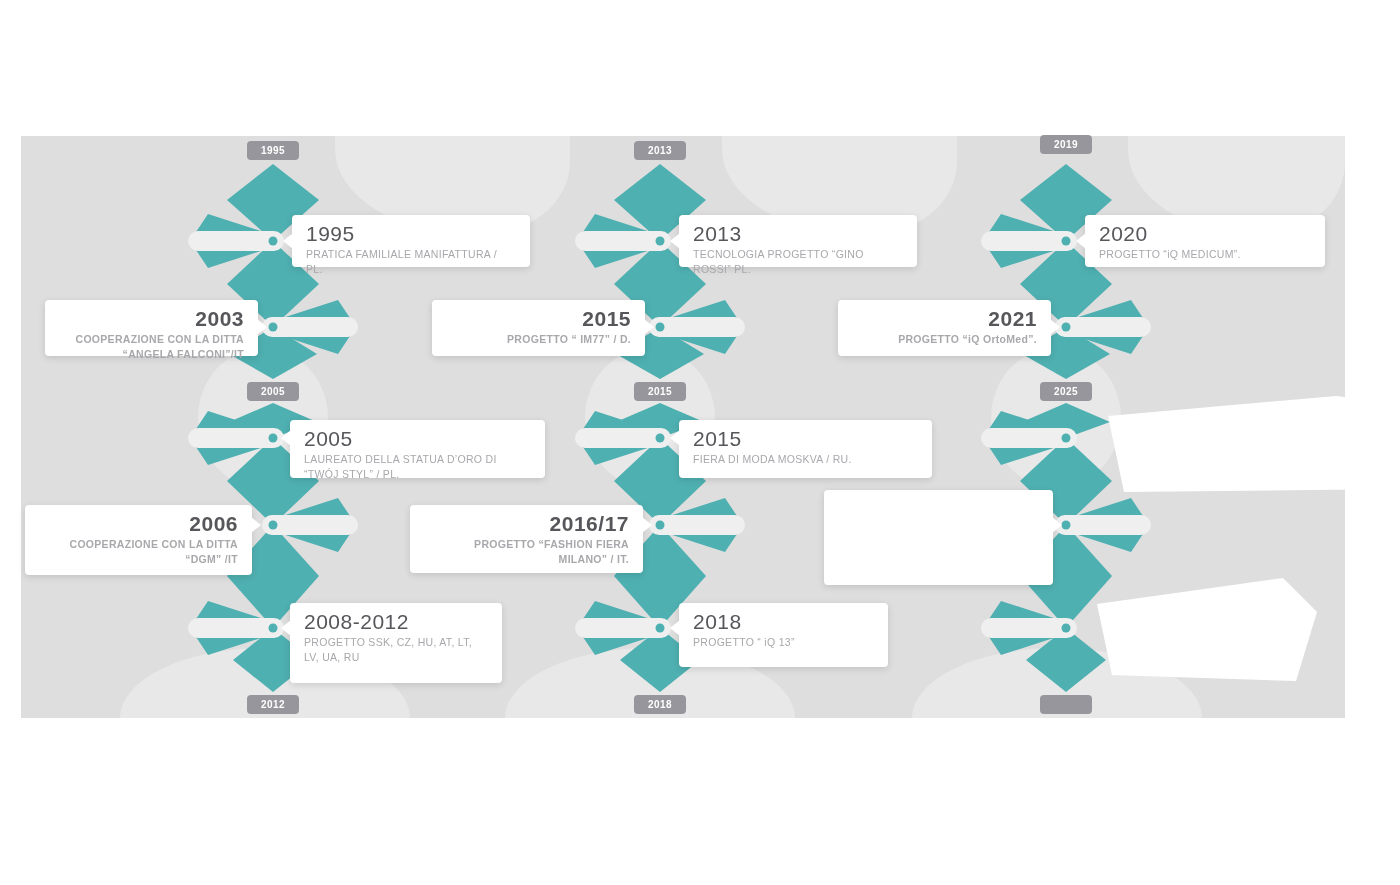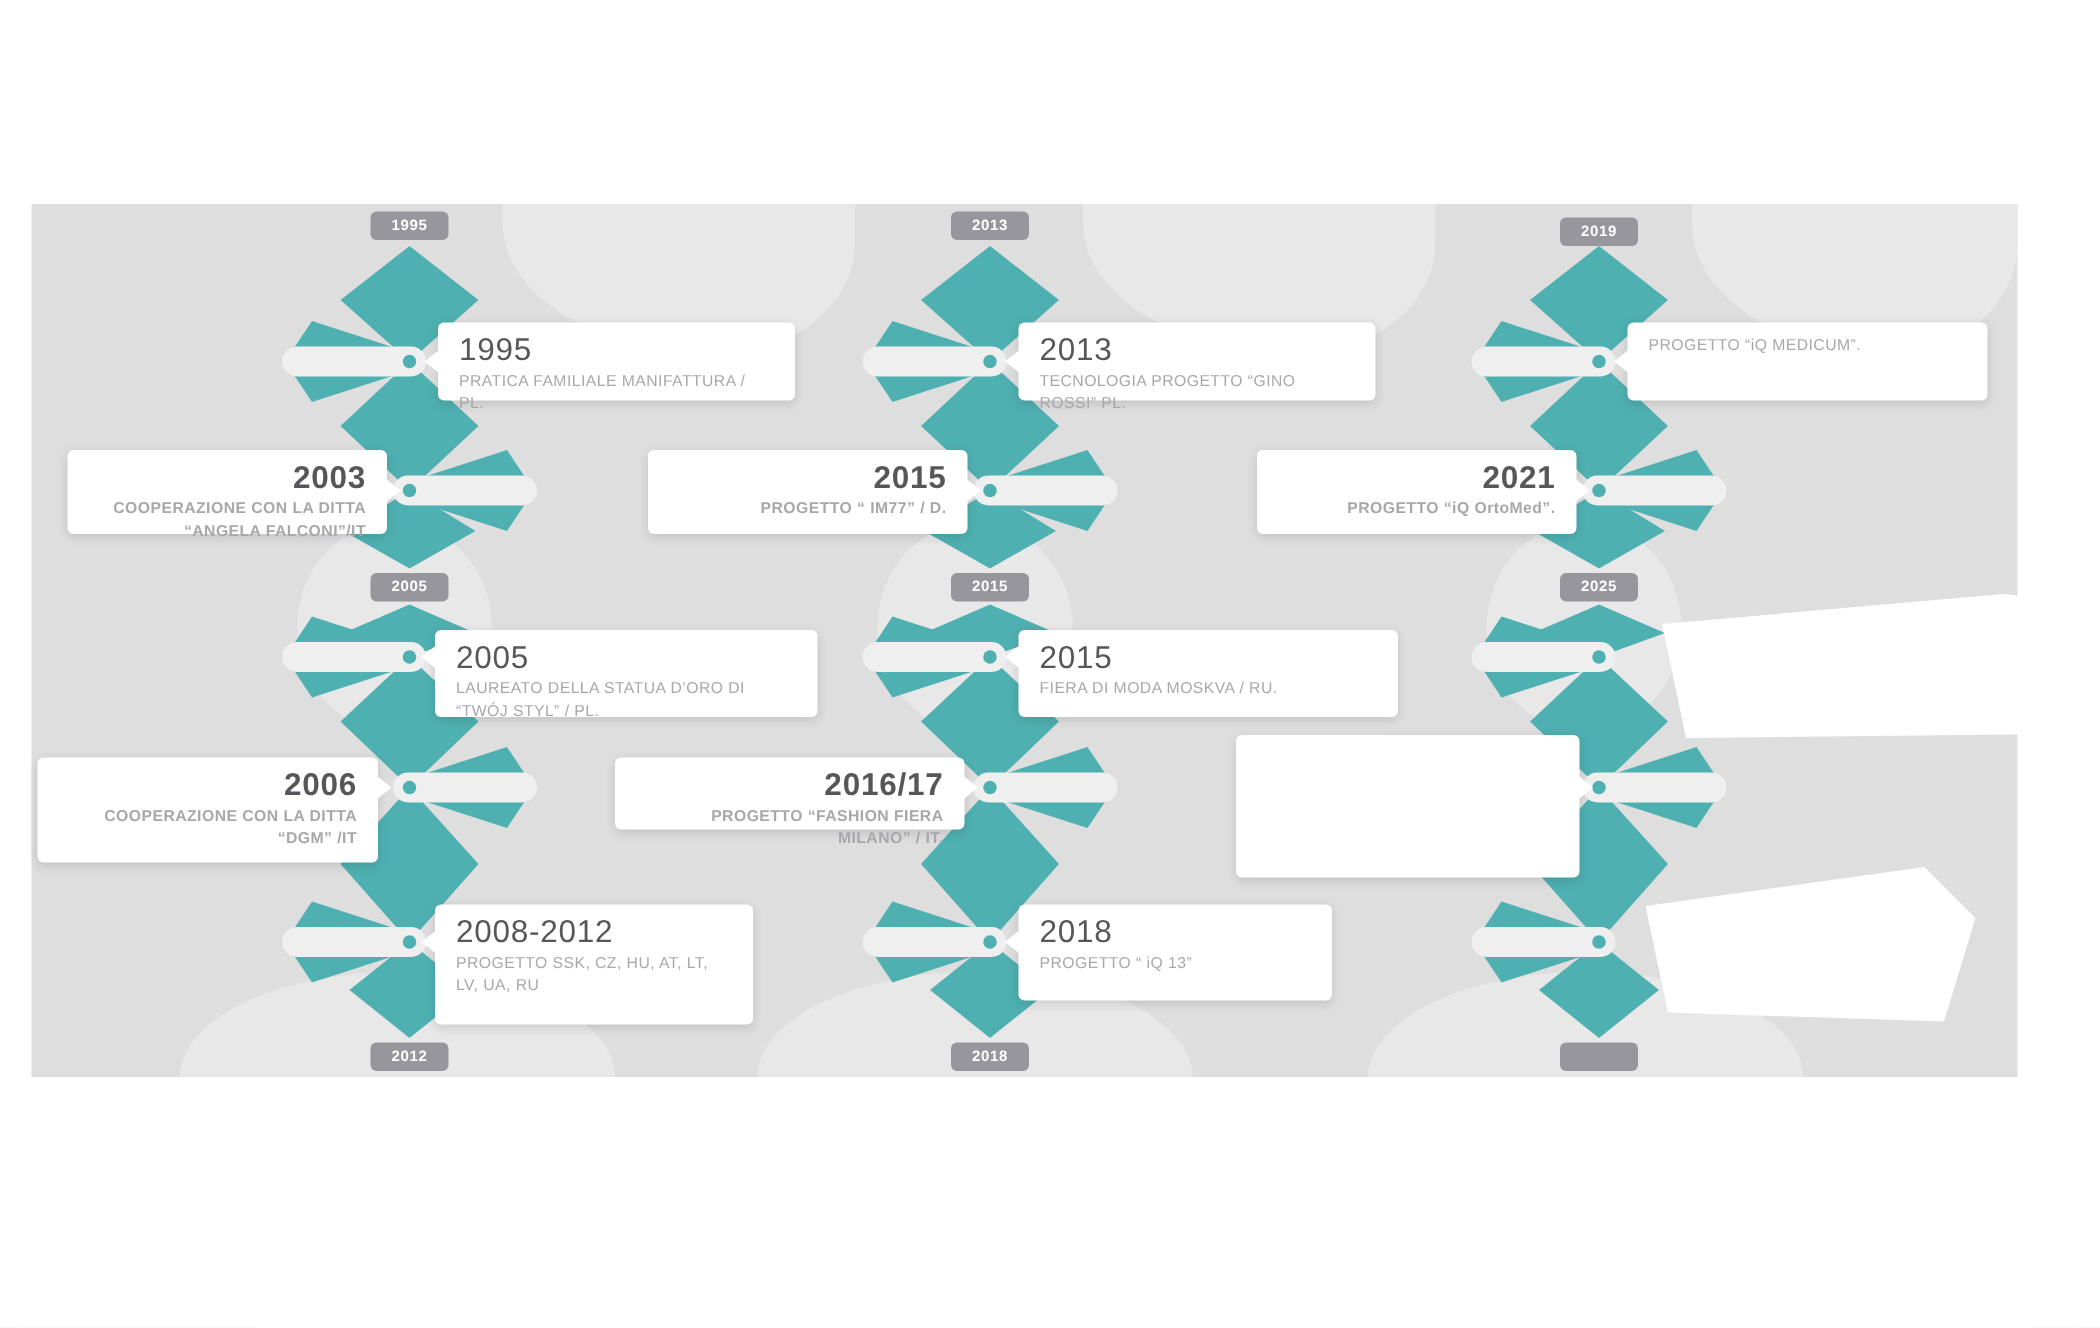--- a/index.html
+++ b/index.html
@@ -81,21 +81,21 @@
     <polygon points="1108,416 1336,396 1400,404 1400,489 1124,492" fill="#ffffff"></polygon>
     <polygon points="1097,604 1283,578 1317,612 1296,681 1112,675" fill="#ffffff"></polygon>
   </svg>
 
   <div class="badge" style="left:247px;top:141px;">1995</div>
   <div class="badge" style="left:247px;top:382px;">2005</div>
   <div class="badge" style="left:247px;top:695px;">2012</div>
   <div class="badge" style="left:634px;top:141px;">2013</div>
   <div class="badge" style="left:634px;top:382px;">2015</div>
   <div class="badge" style="left:634px;top:695px;">2018</div>
-  <div class="badge" style="left:1040px;top:145px;">2019</div>
+  <div class="badge" style="left:1040px;top:135px;">2019</div>
   <div class="badge" style="left:1040px;top:382px;">2025</div>
   <div class="badge" style="left:1040px;top:695px;"></div>
 
   <div class="card side-right" style="left:292px;top:215px;width:238px;height:52px;--nt:18px;">
     <div class="year">1995</div>
     <div class="desc">PRATICA FAMILIALE MANIFATTURA / PL.</div>
   </div>
   <div class="card side-left" style="left:45px;top:300px;width:213px;height:56px;--nt:19px;">
     <div class="year">2003</div>
     <div class="desc">COOPERAZIONE CON LA DITTA “ANGELA FALCONI”/IT</div>
@@ -118,30 +118,31 @@
     <div class="desc">TECNOLOGIA PROGETTO “GINO ROSSI” PL.</div>
   </div>
   <div class="card side-left" style="left:432px;top:300px;width:213px;height:56px;--nt:19px;">
     <div class="year">2015</div>
     <div class="desc">PROGETTO “ IM77” / D.</div>
   </div>
   <div class="card side-right" style="left:679px;top:420px;width:253px;height:58px;--nt:10px;">
     <div class="year">2015</div>
     <div class="desc">FIERA DI MODA MOSKVA / RU.</div>
   </div>
-  <div class="card side-left" style="left:410px;top:505px;width:233px;height:48px;--nt:12px;">
+  <div class="card side-left" style="left:410px;top:505px;width:233px;height:68px;--nt:12px;">
     <div class="year">2016/17</div>
     <div class="desc">PROGETTO “FASHION FIERA MILANO” / IT.</div>
   </div>
   <div class="card side-right" style="left:679px;top:603px;width:209px;height:64px;--nt:17px;">
     <div class="year">2018</div>
     <div class="desc">PROGETTO “ iQ 13”</div>
   </div>
 
   <div class="card side-right" style="left:1085px;top:215px;width:240px;height:52px;--nt:18px;">
+    <div class="year">2020</div>
     <div class="desc">PROGETTO “iQ MEDICUM”.</div>
   </div>
   <div class="card side-left" style="left:838px;top:300px;width:213px;height:56px;--nt:19px;">
     <div class="year">2021</div>
     <div class="desc">PROGETTO “iQ OrtoMed”.</div>
   </div>
   <div class="card side-left blank" style="left:824px;top:490px;width:229px;height:95px;--nt:27px;">
     <div class="year"></div>
     <div class="desc"></div>
   </div>

